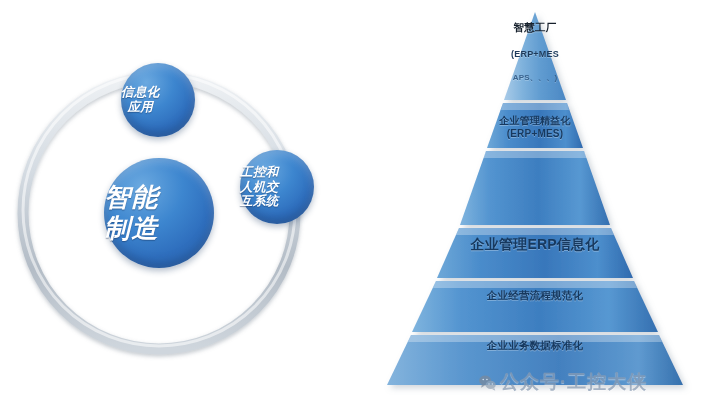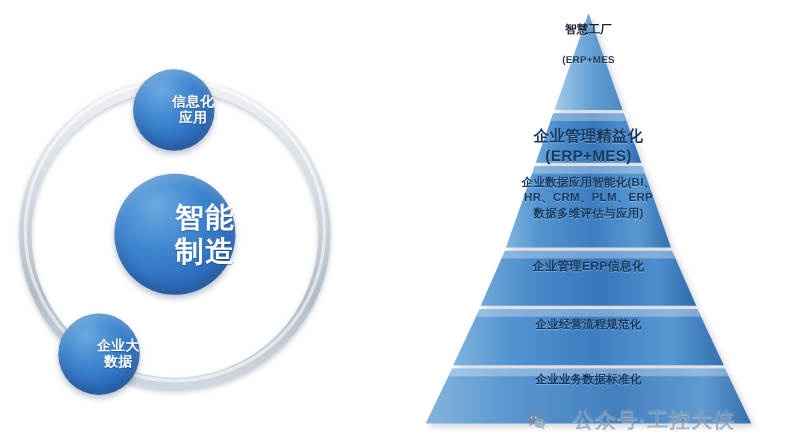--- a/index.html
+++ b/index.html
@@ -34,31 +34,32 @@
     left: 0;
     top: 0;
     width: 350px;
     height: 404px;
   }
   .node {
     position: absolute;
     border-radius: 50%;
     display: flex;
     align-items: center;
-    justify-content: flex-end;
+    justify-content: flex-start;
     text-align: center;
     color: #ffffff;
     line-height: 1.18;
     box-sizing: border-box;
     background:
       radial-gradient(circle at 34% 26%, #6ba9e0 0%, #3d86cf 38%, #2f6fbe 66%, #2a62ab 100%);
     box-shadow: 0 3px 6px rgba(30,60,100,0.33),
                 inset 0 -5px 10px rgba(20,50,95,0.35),
                 inset 0 4px 9px rgba(255,255,255,0.26);
     text-shadow: 0 1px 1px rgba(20,45,85,0.45);
+    font-style: italic;
   }
   .node-center {
     left: 104px;
     top: 158px;
     width: 110px;
     height: 110px;
     font-size: 26px;
     font-weight: 700;
     letter-spacing: 1.5px;
   }
@@ -118,43 +119,43 @@
     color: #1d3b5c;
     text-align: center;
   }
   #tier-label-1 .apex-sub2 {
     display: block;
     font-size: 8px;
     color: #2c5580;
     opacity: 0.85;
   }
   #tier-label-2 {
-    left: 95px; top: 114px; width: 180px; font-size: 14px;
+    left: 95px; top: 114px; width: 180px; font-size: 10px;
   }
   #tier-label-3 {
     left: 72px; top: 160px; width: 226px; font-size: 10.5px;
   }
   #tier-label-4 {
-    left: 62px; top: 235px; width: 246px; font-size: 11px;
+    left: 62px; top: 235px; width: 246px; font-size: 14px;
   }
   #tier-label-5 {
     left: 52px; top: 289px; width: 266px; font-size: 10.5px;
   }
   #tier-label-6 {
     left: 40px; top: 339px; width: 290px; font-size: 10.5px;
   }
 
   
   #watermark {
     position: absolute;
     left: 478px;
     top: 369px;
     display: flex;
     align-items: center;
-    gap: 24px;
+    gap: 3px;
     opacity: 0.72;
   }
   #watermark .wm-text {
     font-size: 19px;
     font-weight: 700;
     color: #8a9cb3;
     letter-spacing: 1px;
     text-shadow: 0 1px 1px rgba(255,255,255,0.6);
   }
   #watermark .wm-icon {
@@ -189,26 +190,27 @@
     <div class="node node-center">
       <span class="node-inner">智能
 制造</span>
     </div>
 
     <div class="node node-sat node-top">
       <span class="node-inner">信息化
 应用</span>
     </div>
 
-
-
-    <div class="node node-sat node-botl">
-      <span class="node-inner">企业大
-数据</span>
-    </div>
+    <div class="node node-sat node-right">
+      <span class="node-inner">工控和
+人机交
+互系统</span>
+    </div>
+
+
 
   </div>
 
   <div id="pyramid-diagram">
 
     <svg class="pyramid-svg" viewBox="0 0 370 404">
       <defs>
         <linearGradient id="bandA" x1="0" y1="0" x2="1" y2="0">
           <stop offset="0%" stop-color="#6ea8d8"></stop>
           <stop offset="22%" stop-color="#4a8ccb"></stop>
@@ -261,27 +263,25 @@
         <polygon points="136,151 234,151 237,158 133,158" fill="#ffffff"></polygon>
         <polygon points="109,228 261,228 264,235 106,235" fill="#ffffff"></polygon>
         <polygon points="86,281 284,281 287,288 83,288" fill="#ffffff"></polygon>
         <polygon points="61,335 309,335 312,342 58,342" fill="#ffffff"></polygon>
       </g>
     </svg>
 
     <div class="tier-label" id="tier-label-1">
       <span class="apex-title">智慧工厂</span>
       <span class="apex-sub">(ERP+MES</span>
+      <span class="apex-sub2">APS、、、)</span>
     </div>
 
     <div class="tier-label" id="tier-label-2">企业管理精益化
 (ERP+MES)</div>
-    <div class="tier-label" id="tier-label-3">企业数据应用智能化(BI、
-HR、CRM、PLM、ERP
-数据多维评估与应用)</div>
     <div class="tier-label" id="tier-label-4">企业管理ERP信息化</div>
     <div class="tier-label" id="tier-label-5">企业经营流程规范化</div>
     <div class="tier-label" id="tier-label-6">企业业务数据标准化</div>
   </div>
 
   <div id="watermark">
     <svg class="wm-icon" viewBox="0 0 24 24">
       <ellipse cx="9" cy="9.5" rx="7.5" ry="6.2" fill="#7b8a9c"></ellipse>
       <polygon points="5,14 4,18.5 8.5,15.8" fill="#7b8a9c"></polygon>
       <ellipse cx="16" cy="15" rx="6.4" ry="5.3" fill="#96a5b6"></ellipse>

